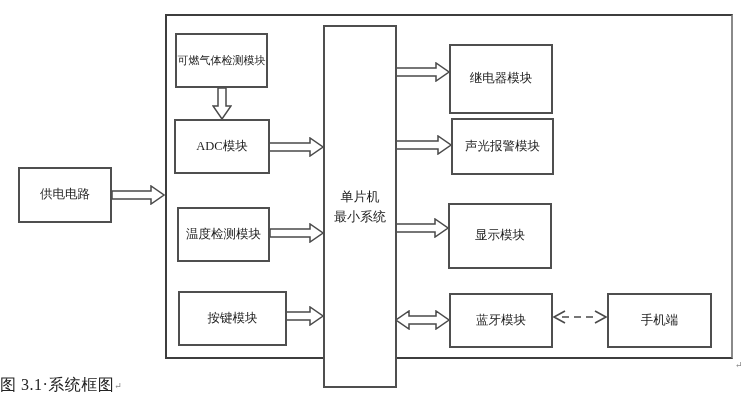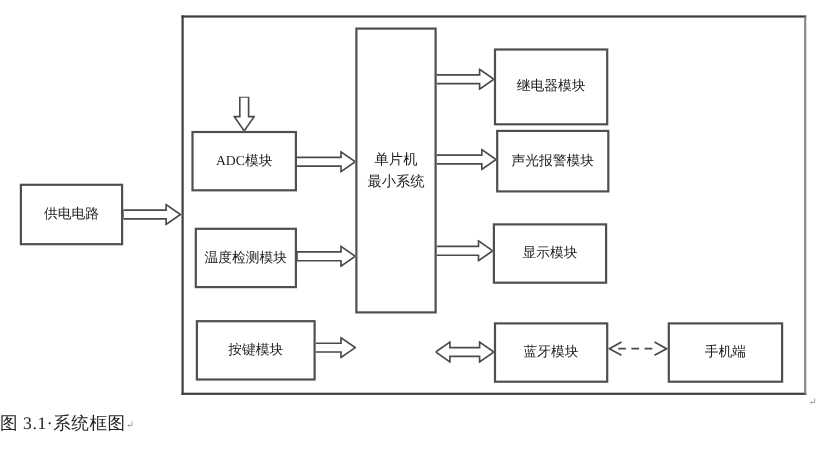--- a/index.html
+++ b/index.html
@@ -21,24 +21,24 @@
     display:flex;align-items:center;justify-content:center;
     text-align:center;font-size:12.5px;line-height:1.25;
     white-space:nowrap;z-index:2;
   }
   .node .lbl{display:block;}
   #n-power    {left:18px; top:167px;width:94px; height:56px;}
   #n-gas      {left:175px;top:33px; width:93px; height:55px;font-size:11px;}
   #n-adc      {left:174px;top:119px;width:96px; height:55px;align-items:center;}
   #n-temp     {left:177px;top:207px;width:93px; height:55px;}
   #n-keys     {left:178px;top:291px;width:109px; height:55px;}
-  #n-mcu      {left:323px;top:25px; width:74px; height:260px;flex-direction:column;font-size:13px;line-height:20px;}
+  #n-mcu      {left:323px;top:25px; width:74px; height:363px;flex-direction:column;font-size:13px;line-height:20px;}
   #n-relay    {left:449px;top:44px; width:104px;height:70px;}
   #n-alarm    {left:451px;top:118px;width:103px;height:57px;}
-  #n-display  {left:448px;top:203px;width:104px;height:55px;align-items:center;}
+  #n-display  {left:448px;top:203px;width:104px;height:66px;align-items:center;}
   #n-bluetooth{left:449px;top:293px;width:104px;height:55px;}
   #n-phone    {left:607px;top:293px;width:105px;height:55px;}
   
   .arrow{position:absolute;z-index:1;}
   .arrow svg{display:block;}
   
   #caption{
     position:absolute;left:0;right:0;top:375px;height:26px;
     text-align:left;font-size:16px;color:#242424;letter-spacing:0.5px;
   }
@@ -47,20 +47,23 @@
 </style>
 </head>
 <body>
 
 <div id="stage">
 
   <div id="frame"></div>
 
   <div class="node" id="n-power">
     <span class="lbl">供电电路</span>
+  </div>
+  <div class="node" id="n-gas">
+    <span class="lbl">可燃气体检测模块</span>
   </div>
   <div class="node" id="n-adc">
     <span class="lbl">ADC模块</span>
   </div>
   <div class="node" id="n-temp">
     <span class="lbl">温度检测模块</span>
   </div>
   <div class="node" id="n-keys">
     <span class="lbl">按键模块</span>
   </div>

